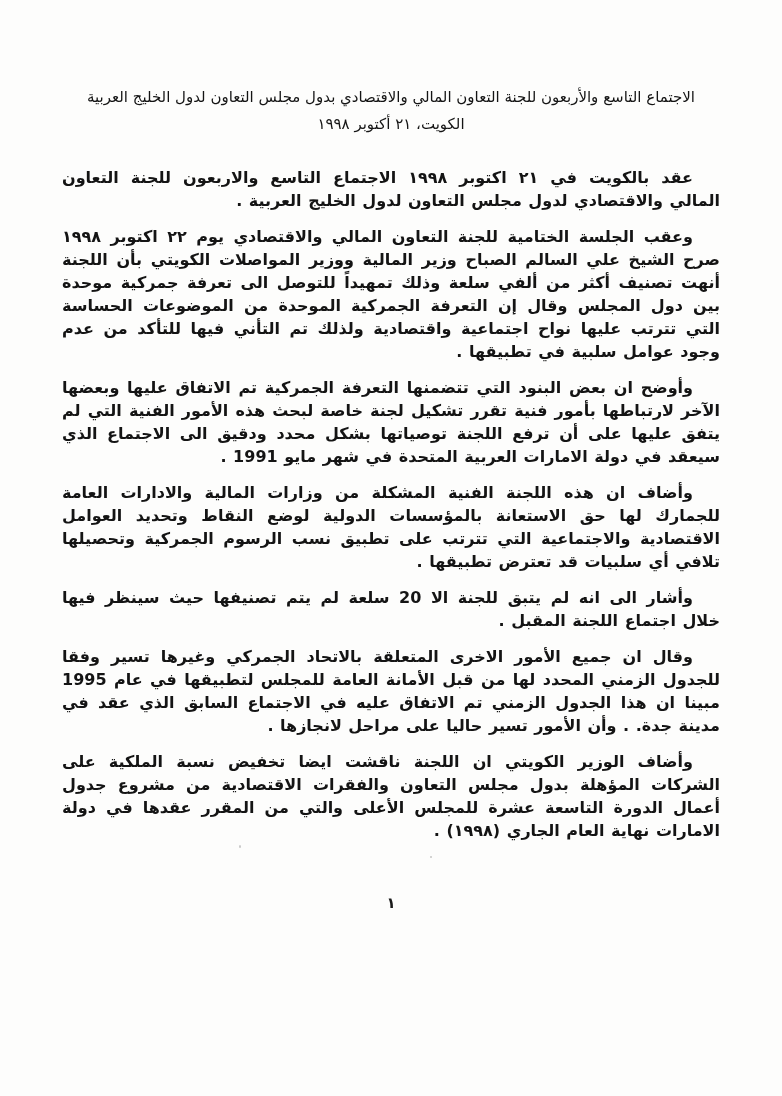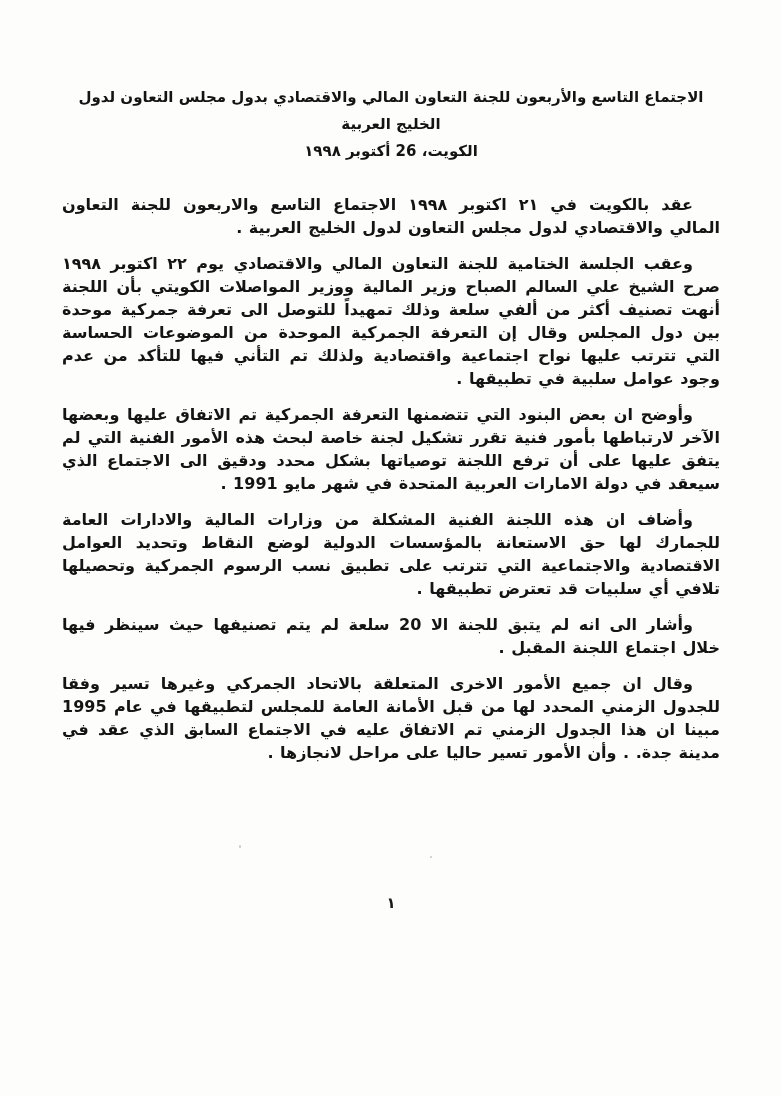--- a/index.html
+++ b/index.html
@@ -19,21 +19,21 @@
     direction: rtl;
   }
   .doc {
     position: absolute;
     top: 84px;
     right: 62px;
     width: 658px;
   }
   .doc-title {
     text-align: center;
-    font-weight: 700;
+    font-weight: 400;
     font-size: 15px;
     line-height: 27px;
     margin: 0 0 28px 0;
     letter-spacing: 0;
   }
   .doc-title .title-line {
     display: block;
   }
   .doc-body p {
     margin: 0 0 13px 0;
@@ -66,30 +66,31 @@
   .speck-2 { left: 430px; top: 856px; width: 2px; height: 2px; }
 </style>
 </head>
 <body>
 
 <div class="page">
   <div class="doc">
 
     <h1 class="doc-title">
       <span class="title-line">الاجتماع التاسع والأربعون للجنة التعاون المالي والاقتصادي بدول مجلس التعاون لدول الخليج العربية</span>
-      <span class="title-line">الكويت، 26 أكتوبر ١٩٩٨</span>
+      <span class="title-line">الكويت، ٢١ أكتوبر ١٩٩٨</span>
     </h1>
 
     <div class="doc-body">
       <p>عقد بالكويت في ٢١ اكتوبر ١٩٩٨ الاجتماع التاسع والاربعون للجنة التعاون المالي والاقتصادي لدول مجلس التعاون لدول الخليج العربية .</p>
       <p>وعقب الجلسة الختامية للجنة التعاون المالي والاقتصادي يوم ٢٢ اكتوبر ١٩٩٨ صرح الشيخ علي السالم الصباح وزير المالية ووزير المواصلات الكويتي بأن اللجنة أنهت تصنيف أكثر من ألفي سلعة وذلك تمهيداً للتوصل الى تعرفة جمركية موحدة بين دول المجلس وقال إن التعرفة الجمركية الموحدة من الموضوعات الحساسة التي تترتب عليها نواح اجتماعية واقتصادية ولذلك تم التأني فيها للتأكد من عدم وجود عوامل سلبية في تطبيقها .</p>
       <p>وأوضح ان بعض البنود التي تتضمنها التعرفة الجمركية تم الاتفاق عليها وبعضها الآخر لارتباطها بأمور فنية تقرر تشكيل لجنة خاصة لبحث هذه الأمور الفنية التي لم يتفق عليها على أن ترفع اللجنة توصياتها بشكل محدد ودقيق الى الاجتماع الذي سيعقد في دولة الامارات العربية المتحدة في شهر مايو 1991 .</p>
       <p>وأضاف ان هذه اللجنة الفنية المشكلة من وزارات المالية والادارات العامة للجمارك لها حق الاستعانة بالمؤسسات الدولية لوضع النقاط وتحديد العوامل الاقتصادية والاجتماعية التي تترتب على تطبيق نسب الرسوم الجمركية وتحصيلها تلافي أي سلبيات قد تعترض تطبيقها .</p>
       <p>وأشار الى انه لم يتبق للجنة الا 20 سلعة لم يتم تصنيفها حيث سينظر فيها خلال اجتماع اللجنة المقبل .</p>
       <p>وقال ان جميع الأمور الاخرى المتعلقة بالاتحاد الجمركي وغيرها تسير وفقا للجدول الزمني المحدد لها من قبل الأمانة العامة للمجلس لتطبيقها في عام 1995 مبينا ان هذا الجدول الزمني تم الاتفاق عليه في الاجتماع السابق الذي عقد في مدينة جدة. . وأن الأمور تسير حاليا على مراحل لانجازها .</p>
+      <p>وأضاف الوزير الكويتي ان اللجنة ناقشت ايضا تخفيض نسبة الملكية على الشركات المؤهلة بدول مجلس التعاون والفقرات الاقتصادية من مشروع جدول أعمال الدورة التاسعة عشرة للمجلس الأعلى والتي من المقرر عقدها في دولة الامارات نهاية العام الجاري (١٩٩٨) .</p>
     </div>
 
   </div>
 
   <div class="page-number">١</div>
 
   <div class="scan-speck speck-1"></div>
   <div class="scan-speck speck-2"></div>
 </div>
 

